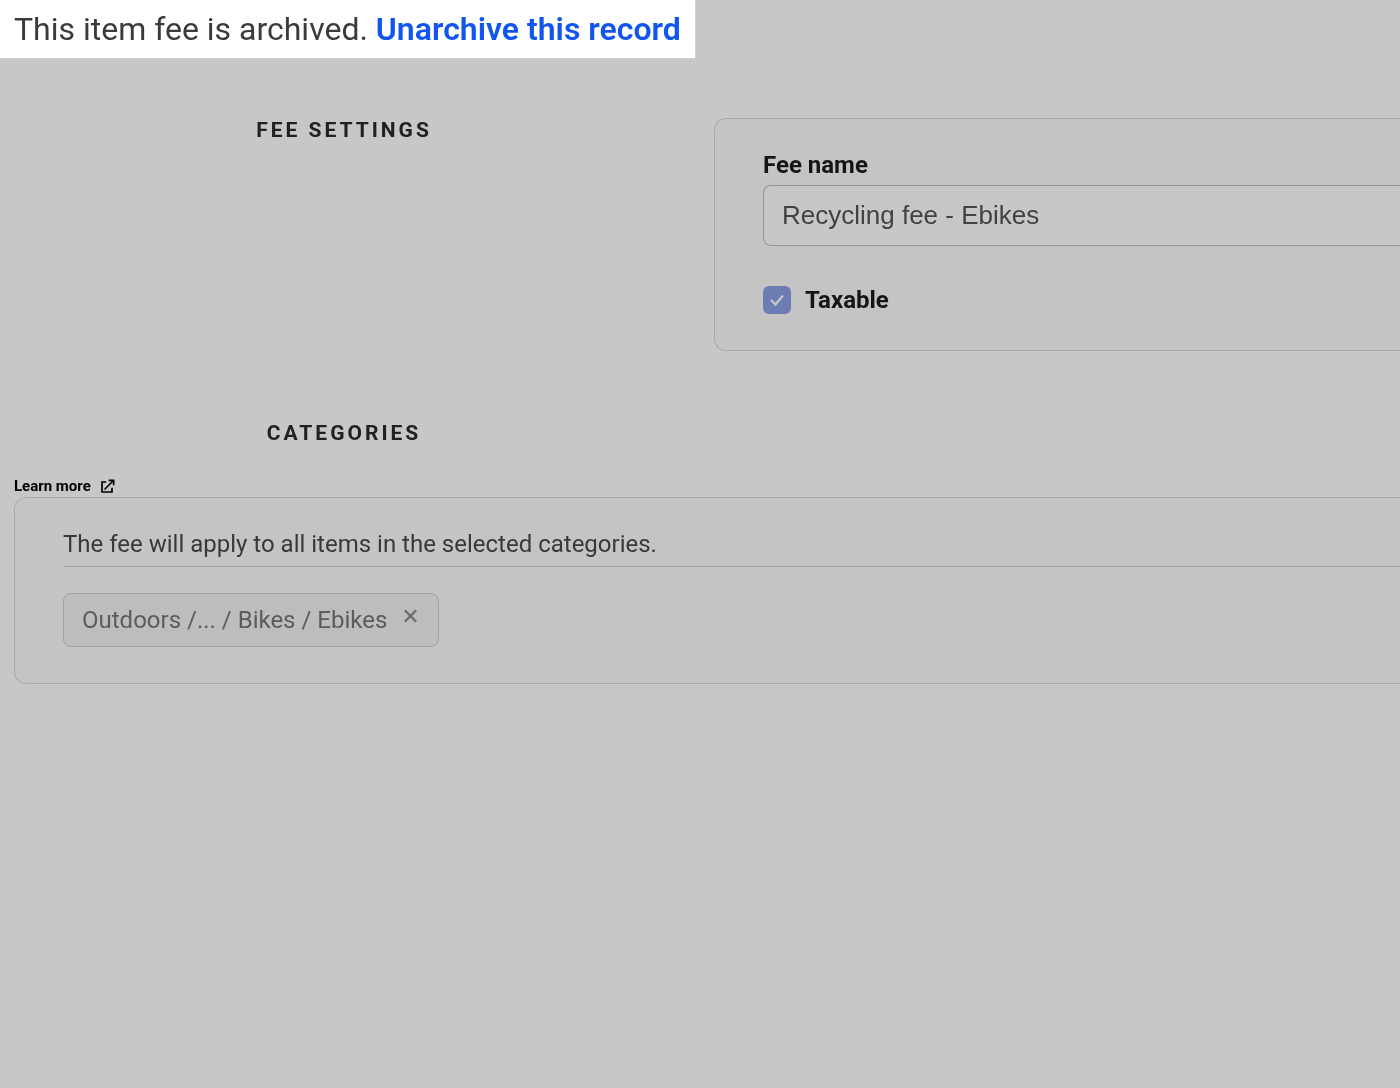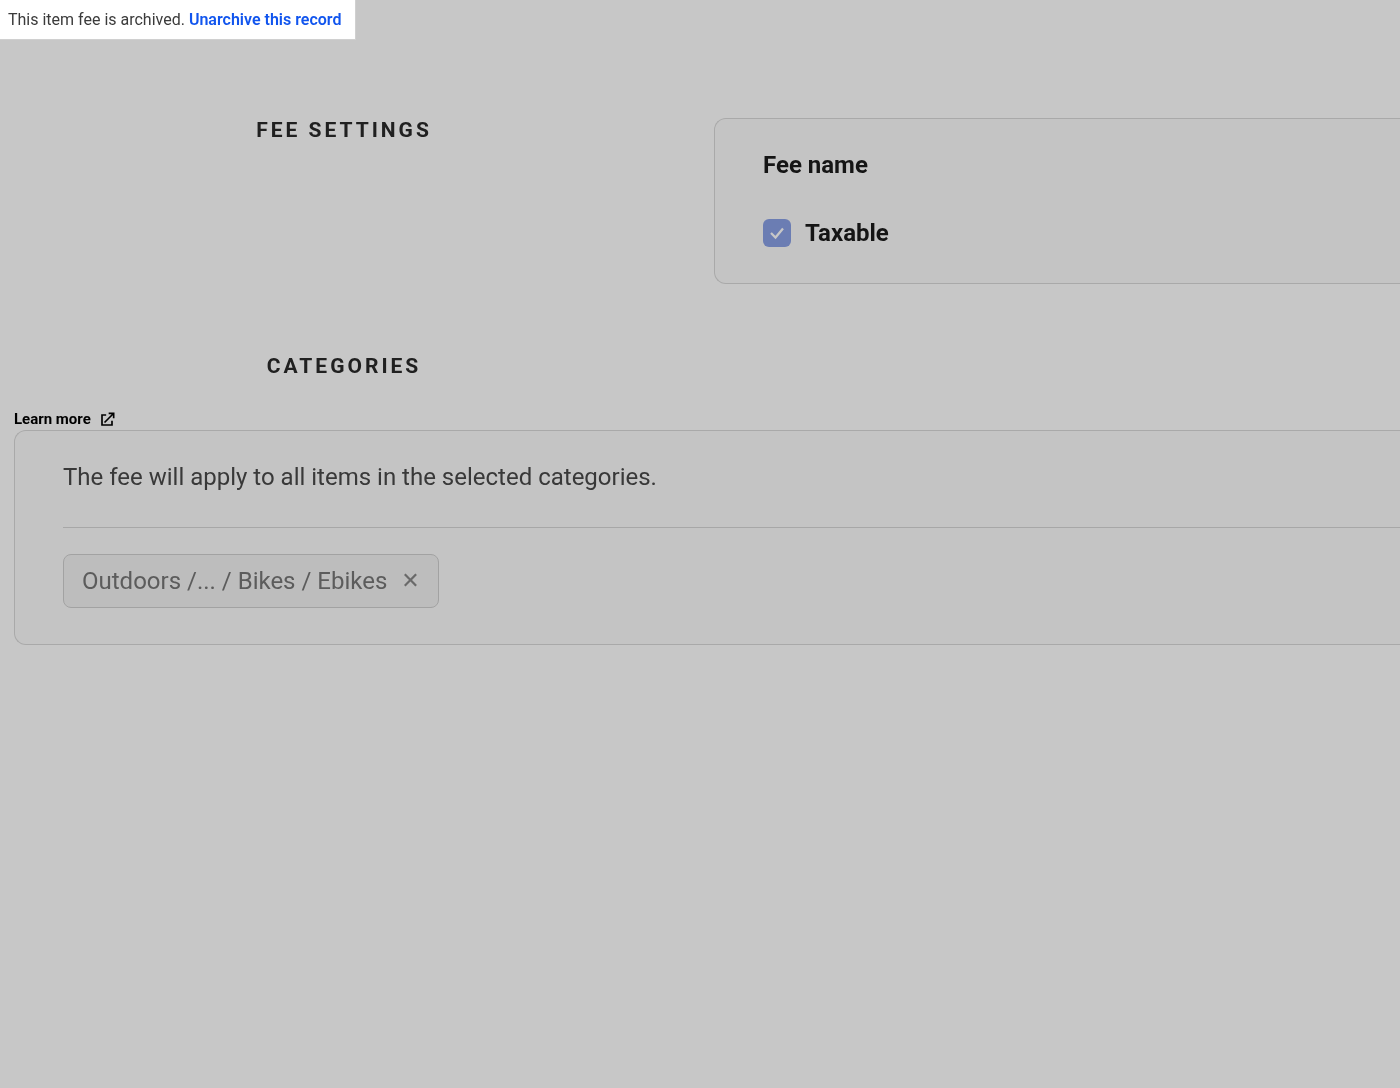--- a/index.html
+++ b/index.html
@@ -23,22 +23,22 @@
       height: 100%;
       background: rgba(0,0,0,0.22);
       pointer-events: none;
       z-index: 50;
     }
     .archived-banner {
       position: absolute;
       top: 0;
       left: 0;
       background: #fff;
-      padding: 10px 14px 10px 8px;
-      font-size: 16px;
+      padding: 10px 14px 10px 14px;
+      font-size: 32px;
       color: #3b3b3b;
       z-index: 100;
       border: 1px solid #d0d0d0;
       border-top: none;
       border-left: none;
     }
     .archived-banner a {
       color: #1155ee;
       font-weight: 600;
       text-decoration: none;
@@ -140,32 +140,31 @@
       stroke: #fff;
       stroke-width: 3;
       fill: none;
     }
     .checkbox-label {
       font-size: 24px;
       font-weight: 700;
       color: #1c1c1c;
     }
     .categories-card .field-help {
-      margin-bottom: 36px;
+      margin-bottom: 8px;
       padding-bottom: 0;
     }
     .cat-divider {
       border: none;
       border-top: 1px solid #d6d6d6;
       margin: 0 0 26px 0;
       width: 100%;
     }
     .category-chip {
       display: inline-flex;
-      align-items: center;
       gap: 14px;
       background: #f2f2f2;
       border: 1px solid #d0d0d0;
       border-radius: 8px;
       padding: 12px 18px;
       font-size: 24px;
       color: #777;
     }
     .chip-remove {
       color: #888;
@@ -187,20 +186,21 @@
 </div>
 
 <div class="content-wrap">
 
   <div class="section-row">
     <div class="section-left">
       <div class="section-heading">FEE SETTINGS</div>
     </div>
     <div class="section-card">
       <div class="field-label">Fee name</div>
+      <input class="fee-input" type="text" value="Recycling fee - Ebikes" style="">
       <div class="checkbox-row">
         <div class="checkbox-box">
           <svg viewBox="0 0 24 24">
               <polyline points="4 12 10 18 20 6"></polyline>
             </svg>
         </div>
         <div class="checkbox-label">Taxable</div>
       </div>
     </div>
   </div>

